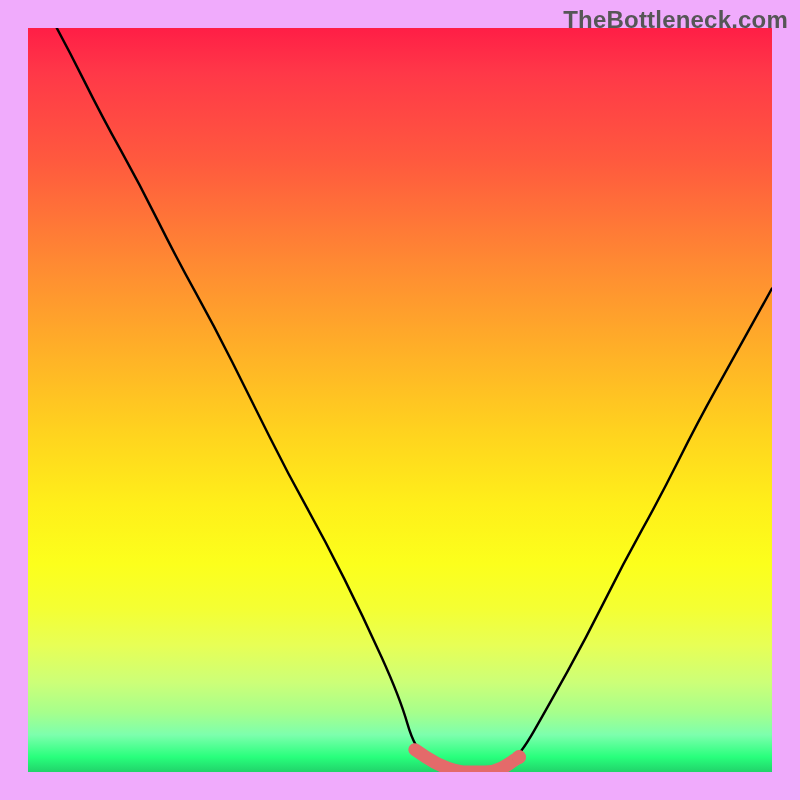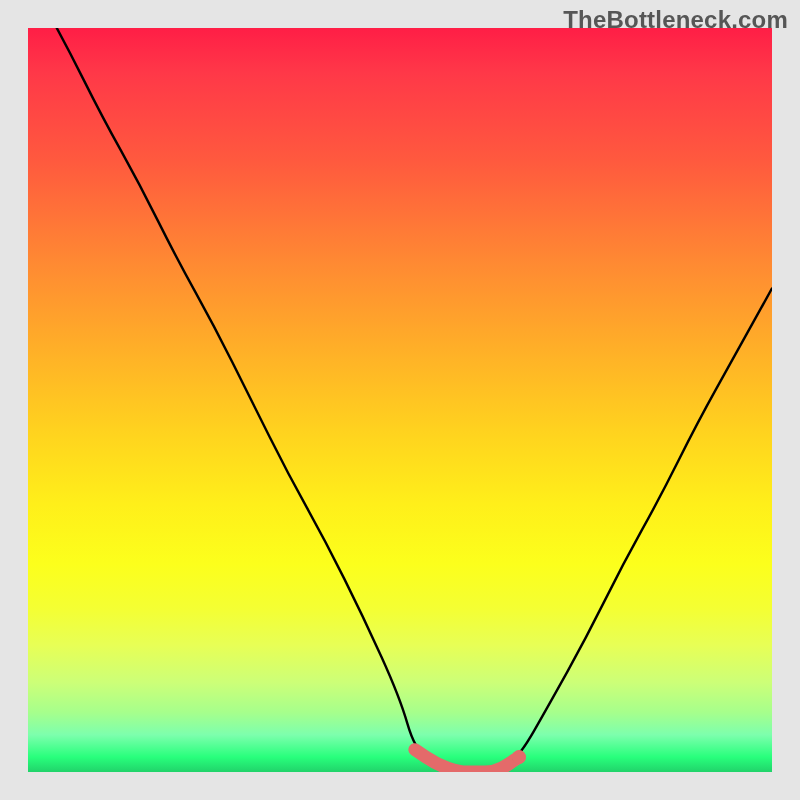--- a/index.html
+++ b/index.html
@@ -7,21 +7,21 @@
     padding: 0;
     width: 800px;
     height: 800px;
     background: #000;
     overflow: hidden;
   }
   .frame {
     position: relative;
     width: 800px;
     height: 800px;
-    background: #e5e5e5;
+    background: #f0abfc;
   }
   .watermark {
     position: absolute;
     top: 6px;
     right: 12px;
     font-family: Arial, Helvetica, sans-serif;
     font-size: 24px;
     font-weight: 600;
     color: #565656;
     letter-spacing: 0.2px;

